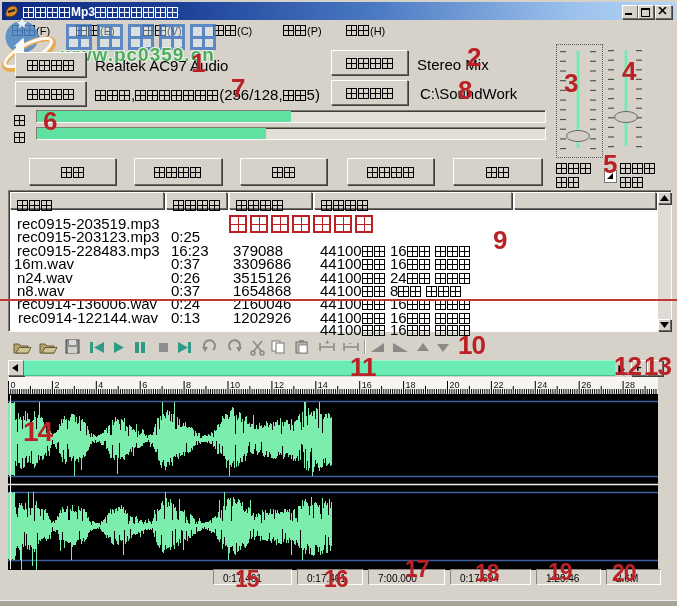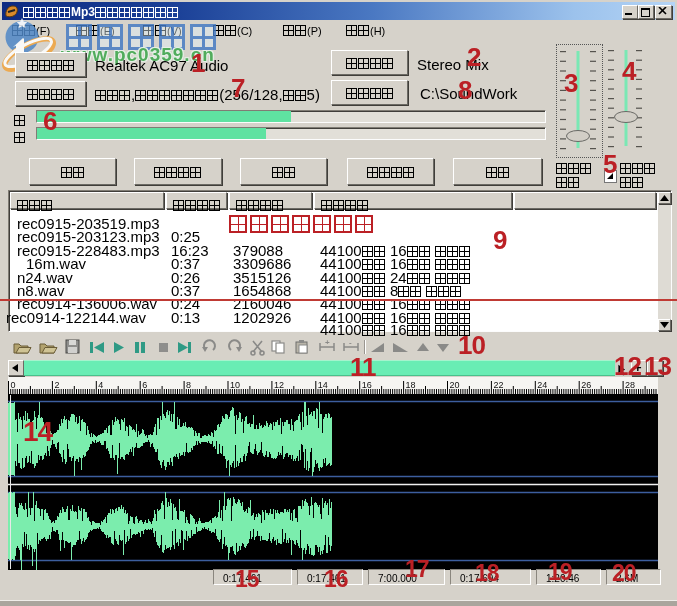--- a/index.html
+++ b/index.html
@@ -163,37 +163,37 @@
 <svg class="ab" style="left:660px;top:322px" width="9" height="6">
     <path d="M0 0 L9 0 L4.5 6 Z" fill="#000"></path>
   </svg>
 <div class="ab t" style="left:17px;top:215px;">rec0915-203519.mp3</div>
 <div class="ab t" style="left:17px;top:228px;">rec0915-203123.mp3</div>
 <div class="ab t" style="left:171px;top:228px;">0:25</div>
 <div class="ab t" style="left:17px;top:242px;">rec0915-228483.mp3</div>
 <div class="ab t" style="left:171px;top:242px;">16:23</div>
 <div class="ab t" style="left:233px;top:242px;">379088</div>
 <div class="ab t" style="left:320px;top:242px;">44100<i class="cj" style="width:11px;height:11px;margin-right:1px;"></i><i class="cj" style="width:11px;height:11px;margin-right:1px;"></i> 16<i class="cj" style="width:11px;height:11px;margin-right:1px;"></i><i class="cj" style="width:11px;height:11px;margin-right:1px;"></i> <i class="cj" style="width:11px;height:11px;margin-right:1px;"></i><i class="cj" style="width:11px;height:11px;margin-right:1px;"></i><i class="cj" style="width:11px;height:11px;margin-right:1px;"></i></div>
-<div class="ab t" style="left:26px;top:255px;">16m.wav</div>
+<div class="ab t" style="left:14px;top:255px;">16m.wav</div>
 <div class="ab t" style="left:171px;top:255px;">0:37</div>
 <div class="ab t" style="left:233px;top:255px;">3309686</div>
 <div class="ab t" style="left:320px;top:255px;">44100<i class="cj" style="width:11px;height:11px;margin-right:1px;"></i><i class="cj" style="width:11px;height:11px;margin-right:1px;"></i> 16<i class="cj" style="width:11px;height:11px;margin-right:1px;"></i><i class="cj" style="width:11px;height:11px;margin-right:1px;"></i> <i class="cj" style="width:11px;height:11px;margin-right:1px;"></i><i class="cj" style="width:11px;height:11px;margin-right:1px;"></i><i class="cj" style="width:11px;height:11px;margin-right:1px;"></i></div>
 <div class="ab t" style="left:17px;top:269px;">n24.wav</div>
 <div class="ab t" style="left:171px;top:269px;">0:26</div>
 <div class="ab t" style="left:233px;top:269px;">3515126</div>
 <div class="ab t" style="left:320px;top:269px;">44100<i class="cj" style="width:11px;height:11px;margin-right:1px;"></i><i class="cj" style="width:11px;height:11px;margin-right:1px;"></i> 24<i class="cj" style="width:11px;height:11px;margin-right:1px;"></i><i class="cj" style="width:11px;height:11px;margin-right:1px;"></i> <i class="cj" style="width:11px;height:11px;margin-right:1px;"></i><i class="cj" style="width:11px;height:11px;margin-right:1px;"></i><i class="cj" style="width:11px;height:11px;margin-right:1px;"></i></div>
 <div class="ab t" style="left:17px;top:282px;">n8.wav</div>
 <div class="ab t" style="left:171px;top:282px;">0:37</div>
 <div class="ab t" style="left:233px;top:282px;">1654868</div>
 <div class="ab t" style="left:320px;top:282px;">44100<i class="cj" style="width:11px;height:11px;margin-right:1px;"></i><i class="cj" style="width:11px;height:11px;margin-right:1px;"></i> 8<i class="cj" style="width:11px;height:11px;margin-right:1px;"></i><i class="cj" style="width:11px;height:11px;margin-right:1px;"></i> <i class="cj" style="width:11px;height:11px;margin-right:1px;"></i><i class="cj" style="width:11px;height:11px;margin-right:1px;"></i><i class="cj" style="width:11px;height:11px;margin-right:1px;"></i></div>
 <div class="ab t" style="left:17px;top:295px;">rec0914-136006.wav</div>
 <div class="ab t" style="left:171px;top:295px;">0:24</div>
 <div class="ab t" style="left:233px;top:295px;">2160046</div>
 <div class="ab t" style="left:320px;top:295px;">44100<i class="cj" style="width:11px;height:11px;margin-right:1px;"></i><i class="cj" style="width:11px;height:11px;margin-right:1px;"></i> 16<i class="cj" style="width:11px;height:11px;margin-right:1px;"></i><i class="cj" style="width:11px;height:11px;margin-right:1px;"></i> <i class="cj" style="width:11px;height:11px;margin-right:1px;"></i><i class="cj" style="width:11px;height:11px;margin-right:1px;"></i><i class="cj" style="width:11px;height:11px;margin-right:1px;"></i></div>
-<div class="ab t" style="left:6px;top:309px;">rec0914-122144.wav</div>
+<div class="ab t" style="left:18px;top:309px;">rec0914-122144.wav</div>
 <div class="ab t" style="left:171px;top:309px;">0:13</div>
 <div class="ab t" style="left:233px;top:309px;">1202926</div>
 <div class="ab t" style="left:320px;top:309px;">44100<i class="cj" style="width:11px;height:11px;margin-right:1px;"></i><i class="cj" style="width:11px;height:11px;margin-right:1px;"></i> 16<i class="cj" style="width:11px;height:11px;margin-right:1px;"></i><i class="cj" style="width:11px;height:11px;margin-right:1px;"></i> <i class="cj" style="width:11px;height:11px;margin-right:1px;"></i><i class="cj" style="width:11px;height:11px;margin-right:1px;"></i><i class="cj" style="width:11px;height:11px;margin-right:1px;"></i></div>
 <div class="ab t" style="left:320px;top:321px;">44100<i class="cj" style="width:11px;height:11px;margin-right:1px;"></i><i class="cj" style="width:11px;height:11px;margin-right:1px;"></i> 16<i class="cj" style="width:11px;height:11px;margin-right:1px;"></i><i class="cj" style="width:11px;height:11px;margin-right:1px;"></i> <i class="cj" style="width:11px;height:11px;margin-right:1px;"></i><i class="cj" style="width:11px;height:11px;margin-right:1px;"></i><i class="cj" style="width:11px;height:11px;margin-right:1px;"></i></div>
 <div class="ab" style="left:9px;top:317px;width:649px;height:13px;background:#fff;opacity:0;"></div>
 <svg class="ab" style="left:0;top:334px" width="677" height="26" viewBox="0 0 677 26">
 <g transform="translate(14,6)">
       <path d="M0 13 L0 4 L5 4 L7 6 L14 6 L14 13 Z" fill="#b2a26e" stroke="#6a5c36" stroke-width="1"></path>
       <path d="M2 13 L5 7.5 L17 7.5 L14 13 Z" fill="#cfc394" stroke="#6a5c36" stroke-width="1"></path>
     </g>

